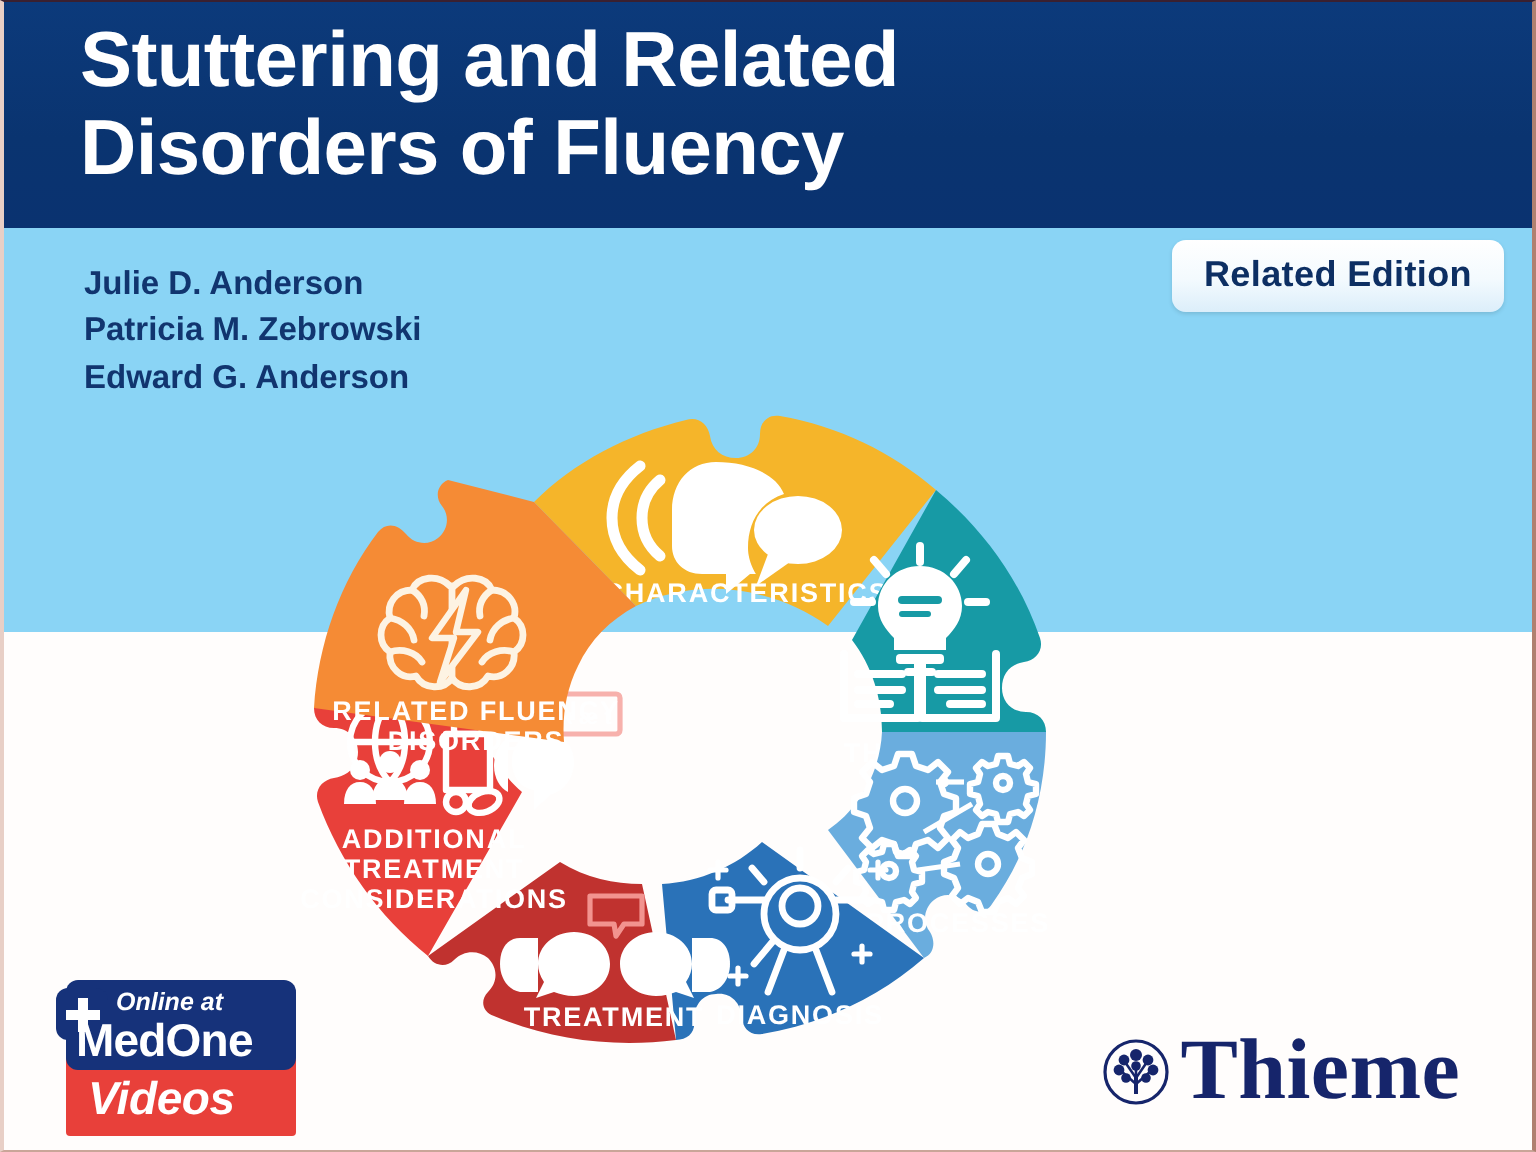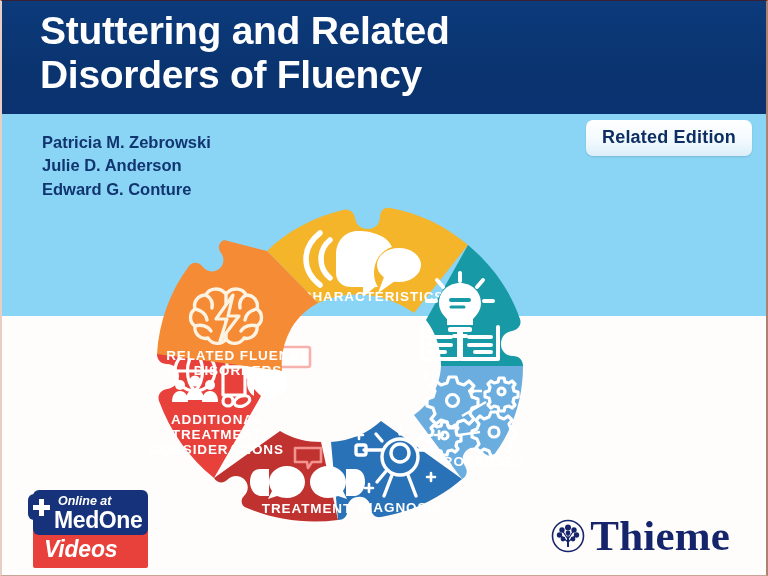--- a/index.html
+++ b/index.html
@@ -156,21 +156,20 @@
     font-style: italic;
   }
   .medone-name {
     position: absolute;
     left: 10px;
     top: 17px;
     color: #ffffff;
     font-size: 23px;
     font-weight: bold;
     letter-spacing: -0.4px;
-    margin-left: 16px;
   }
   .medone-videos {
     position: absolute;
     left: 16px;
     top: 46px;
     color: #ffffff;
     font-size: 23px;
     font-weight: bold;
     font-style: italic;
     letter-spacing: -0.2px;
@@ -204,23 +203,23 @@
   <div class="bg-white"></div>
 
   <div class="banner">
     <div class="banner-title">Stuttering and Related
 Disorders of Fluency</div>
   </div>
 
   <div class="edition-badge">Related Edition</div>
 
   <div class="authors">
+    <div>Julie D. Anderson</div>
     <div>Patricia M. Zebrowski</div>
-    <div>Julie D. Anderson</div>
-    <div>Edward G. Conture</div>
+    <div>Edward G. Anderson</div>
   </div>
 
   <div id="ring">
     <svg viewBox="0 0 600 390" xmlns="http://www.w3.org/2000/svg">
       <defs>
         
       </defs>
 
       <g>
         <path fill="#f5b52a" d="M 205 82

